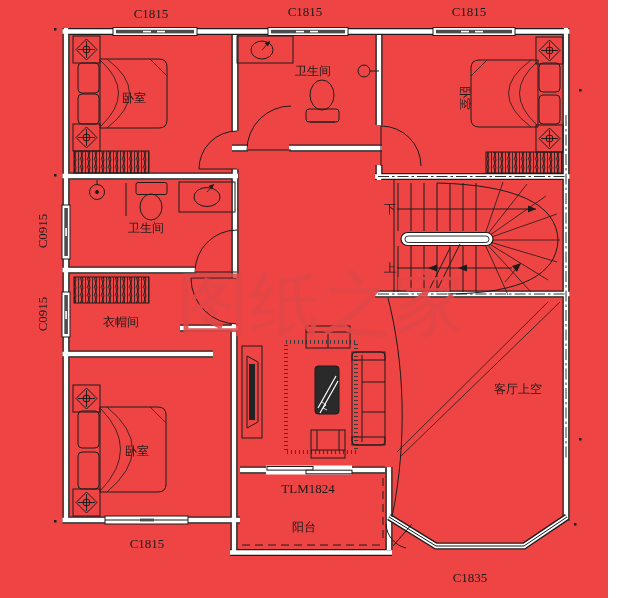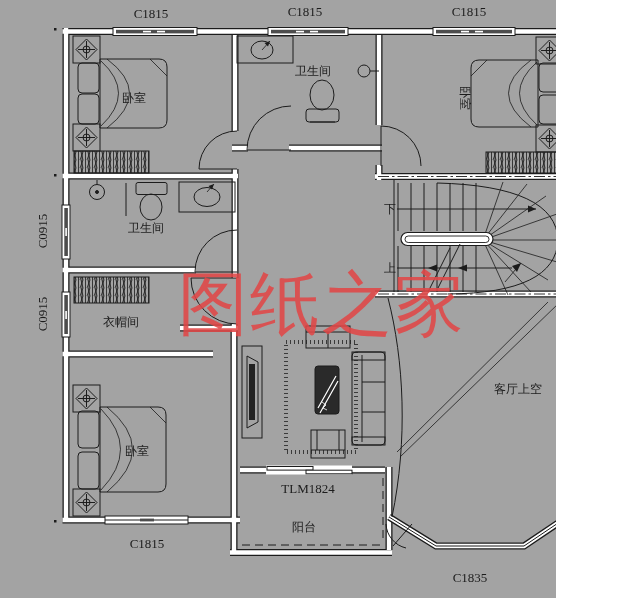--- a/index.html
+++ b/index.html
@@ -1,16 +1,16 @@
 <!DOCTYPE html>
 <html><head>
 <meta charset="utf-8">
 <style>
   html,body{margin:0;padding:0;background:#ffffff;}
-  .canvas{position:relative;width:556px;height:598px;background:#a3a3a3;overflow:hidden;}
+  .canvas{position:relative;width:608px;height:598px;background:#ef4444;overflow:hidden;}
   svg{display:block;}
   .lbl{font-family:"DejaVu Serif","Liberation Serif",serif;font-size:12px;fill:#1c1c1c;}
   .wlbl{font-family:"Liberation Serif","DejaVu Serif",serif;font-size:13px;fill:#1c1c1c;}
   .stair-lbl{font-family:"DejaVu Serif","Liberation Serif",serif;font-size:12px;fill:#1c1c1c;}
   .wm{font-family:"DejaVu Serif","Liberation Serif",serif;font-size:70px;letter-spacing:2px;
       fill-opacity:0.88;font-weight:500;}
   .thin{stroke:#1c1c1c;stroke-width:1;fill:none;}
   .thin2{stroke:#1c1c1c;stroke-width:0.8;fill:none;}
   .dashdot{stroke:#1c1c1c;stroke-width:0.9;fill:none;stroke-dasharray:11 3 2.5 3;}
   .dashed{stroke:#1c1c1c;stroke-width:1;fill:none;stroke-dasharray:8 5;}

